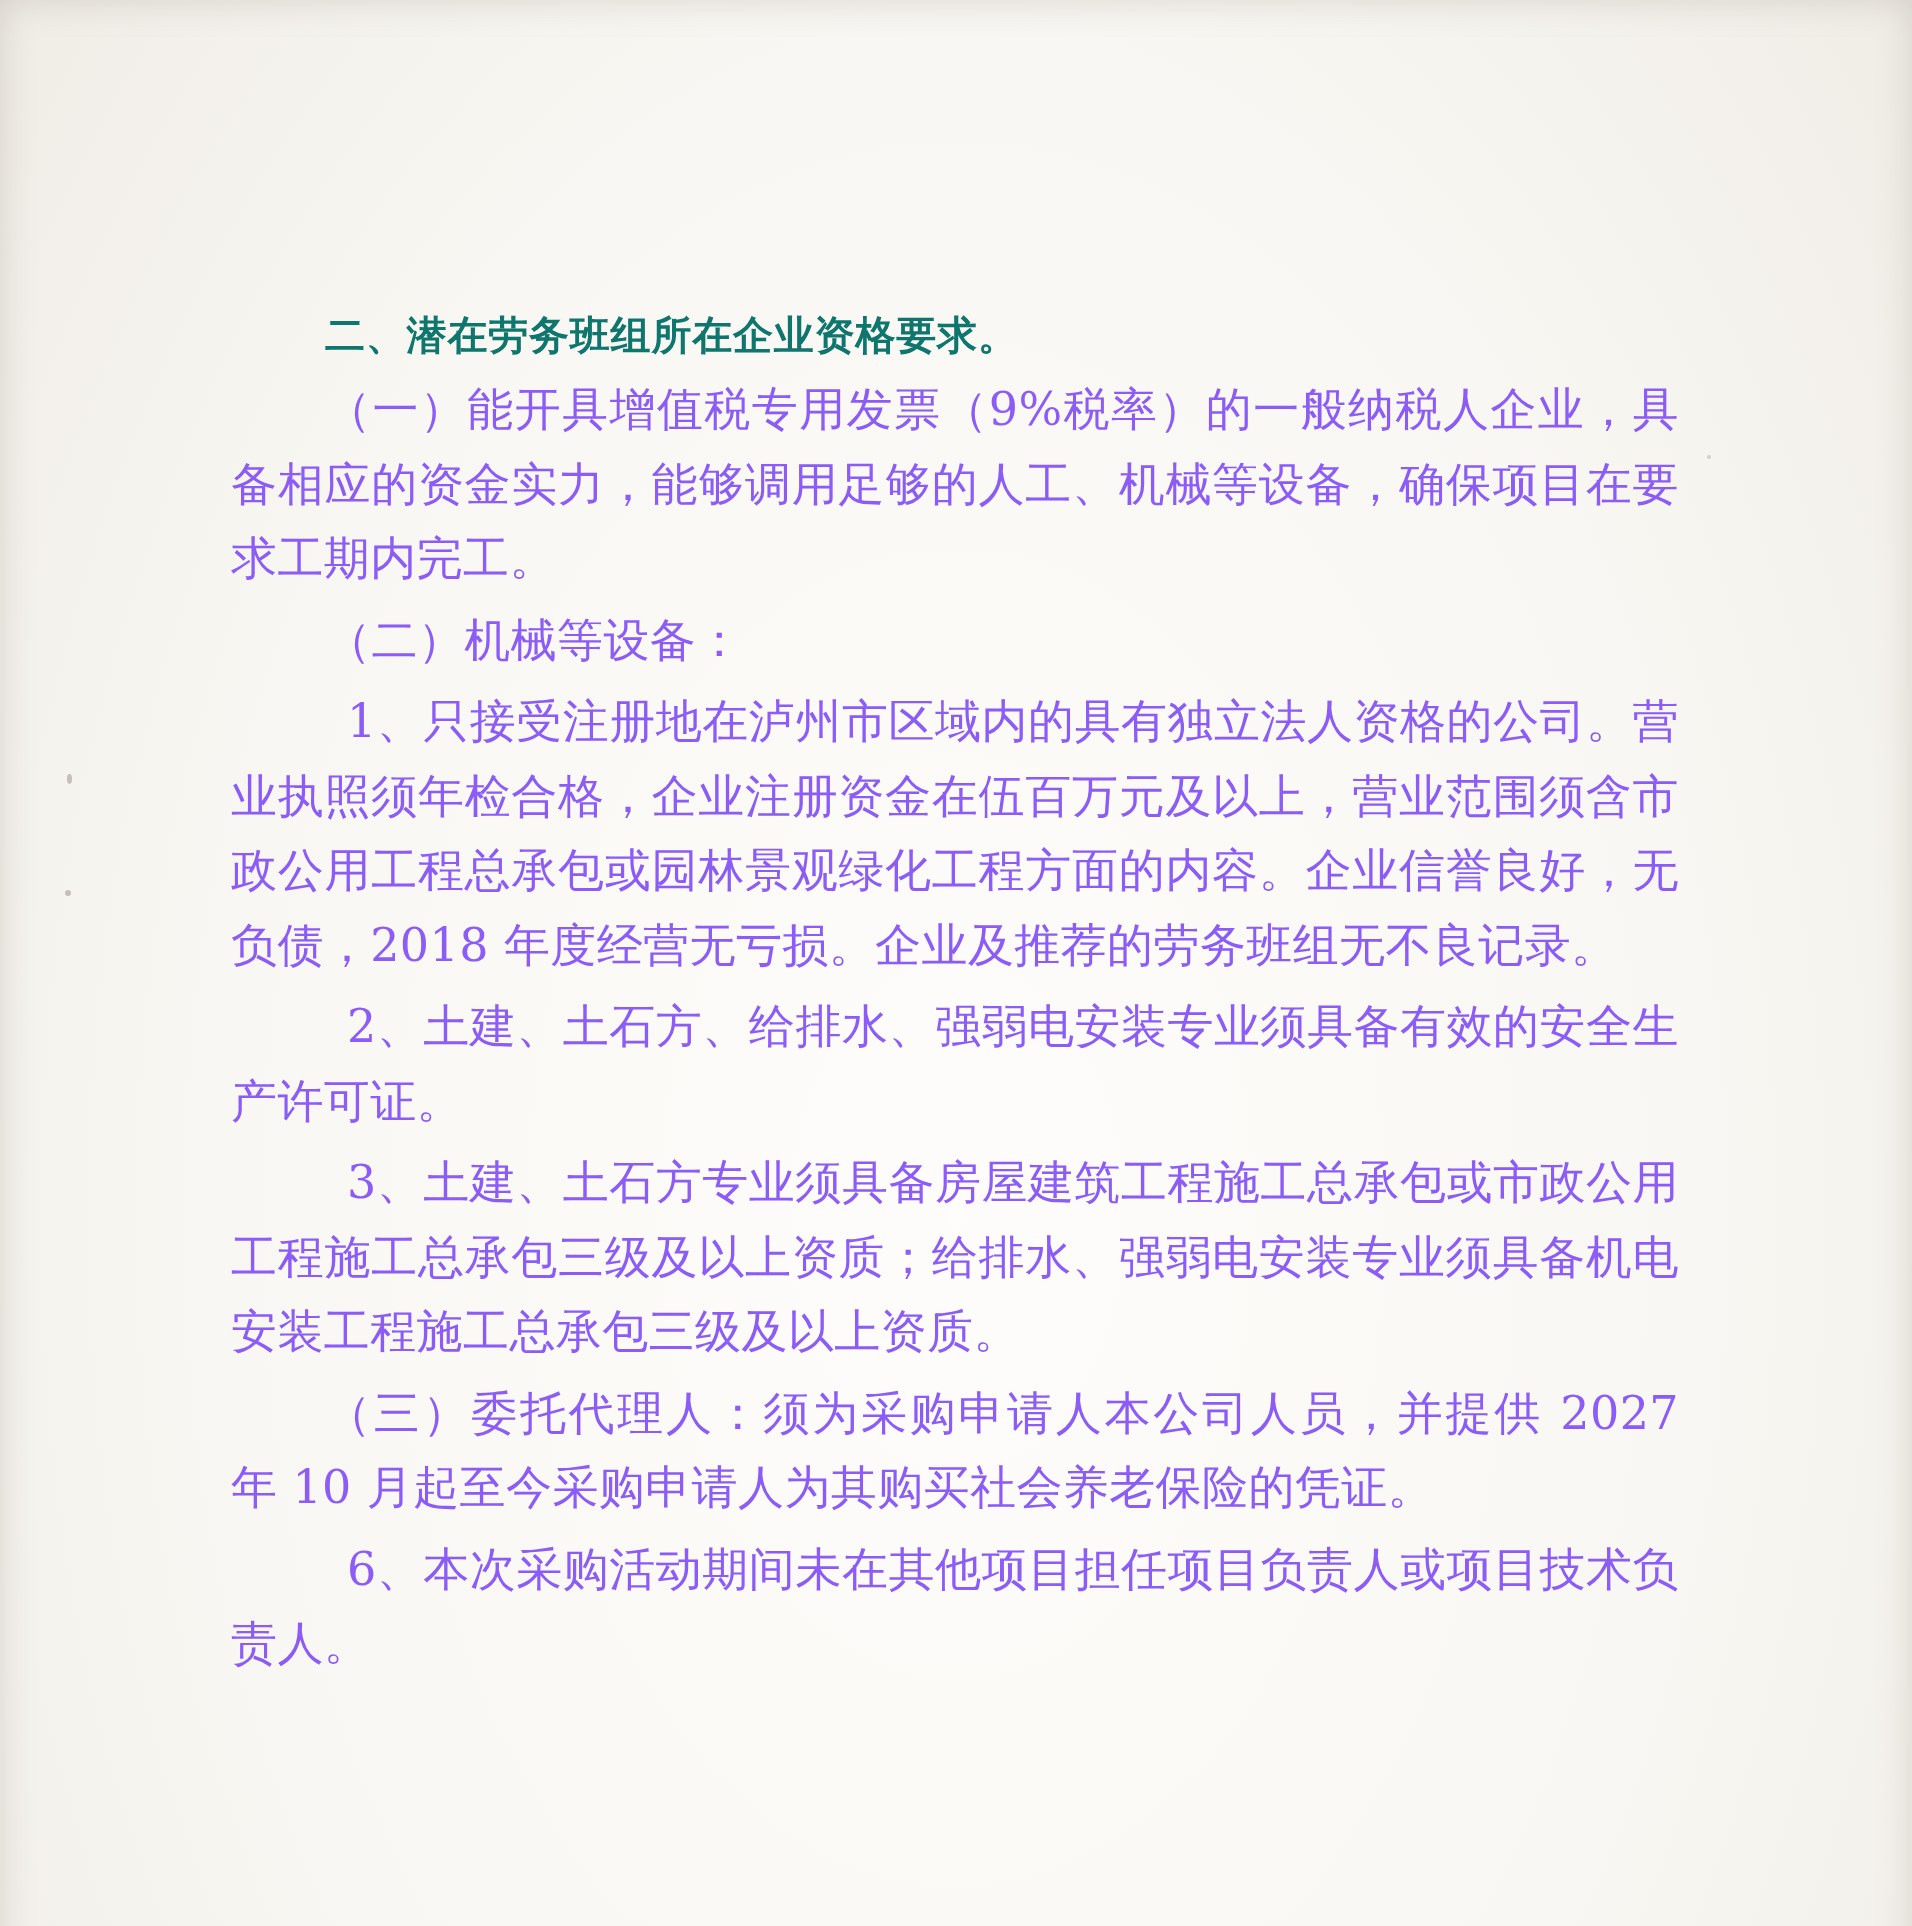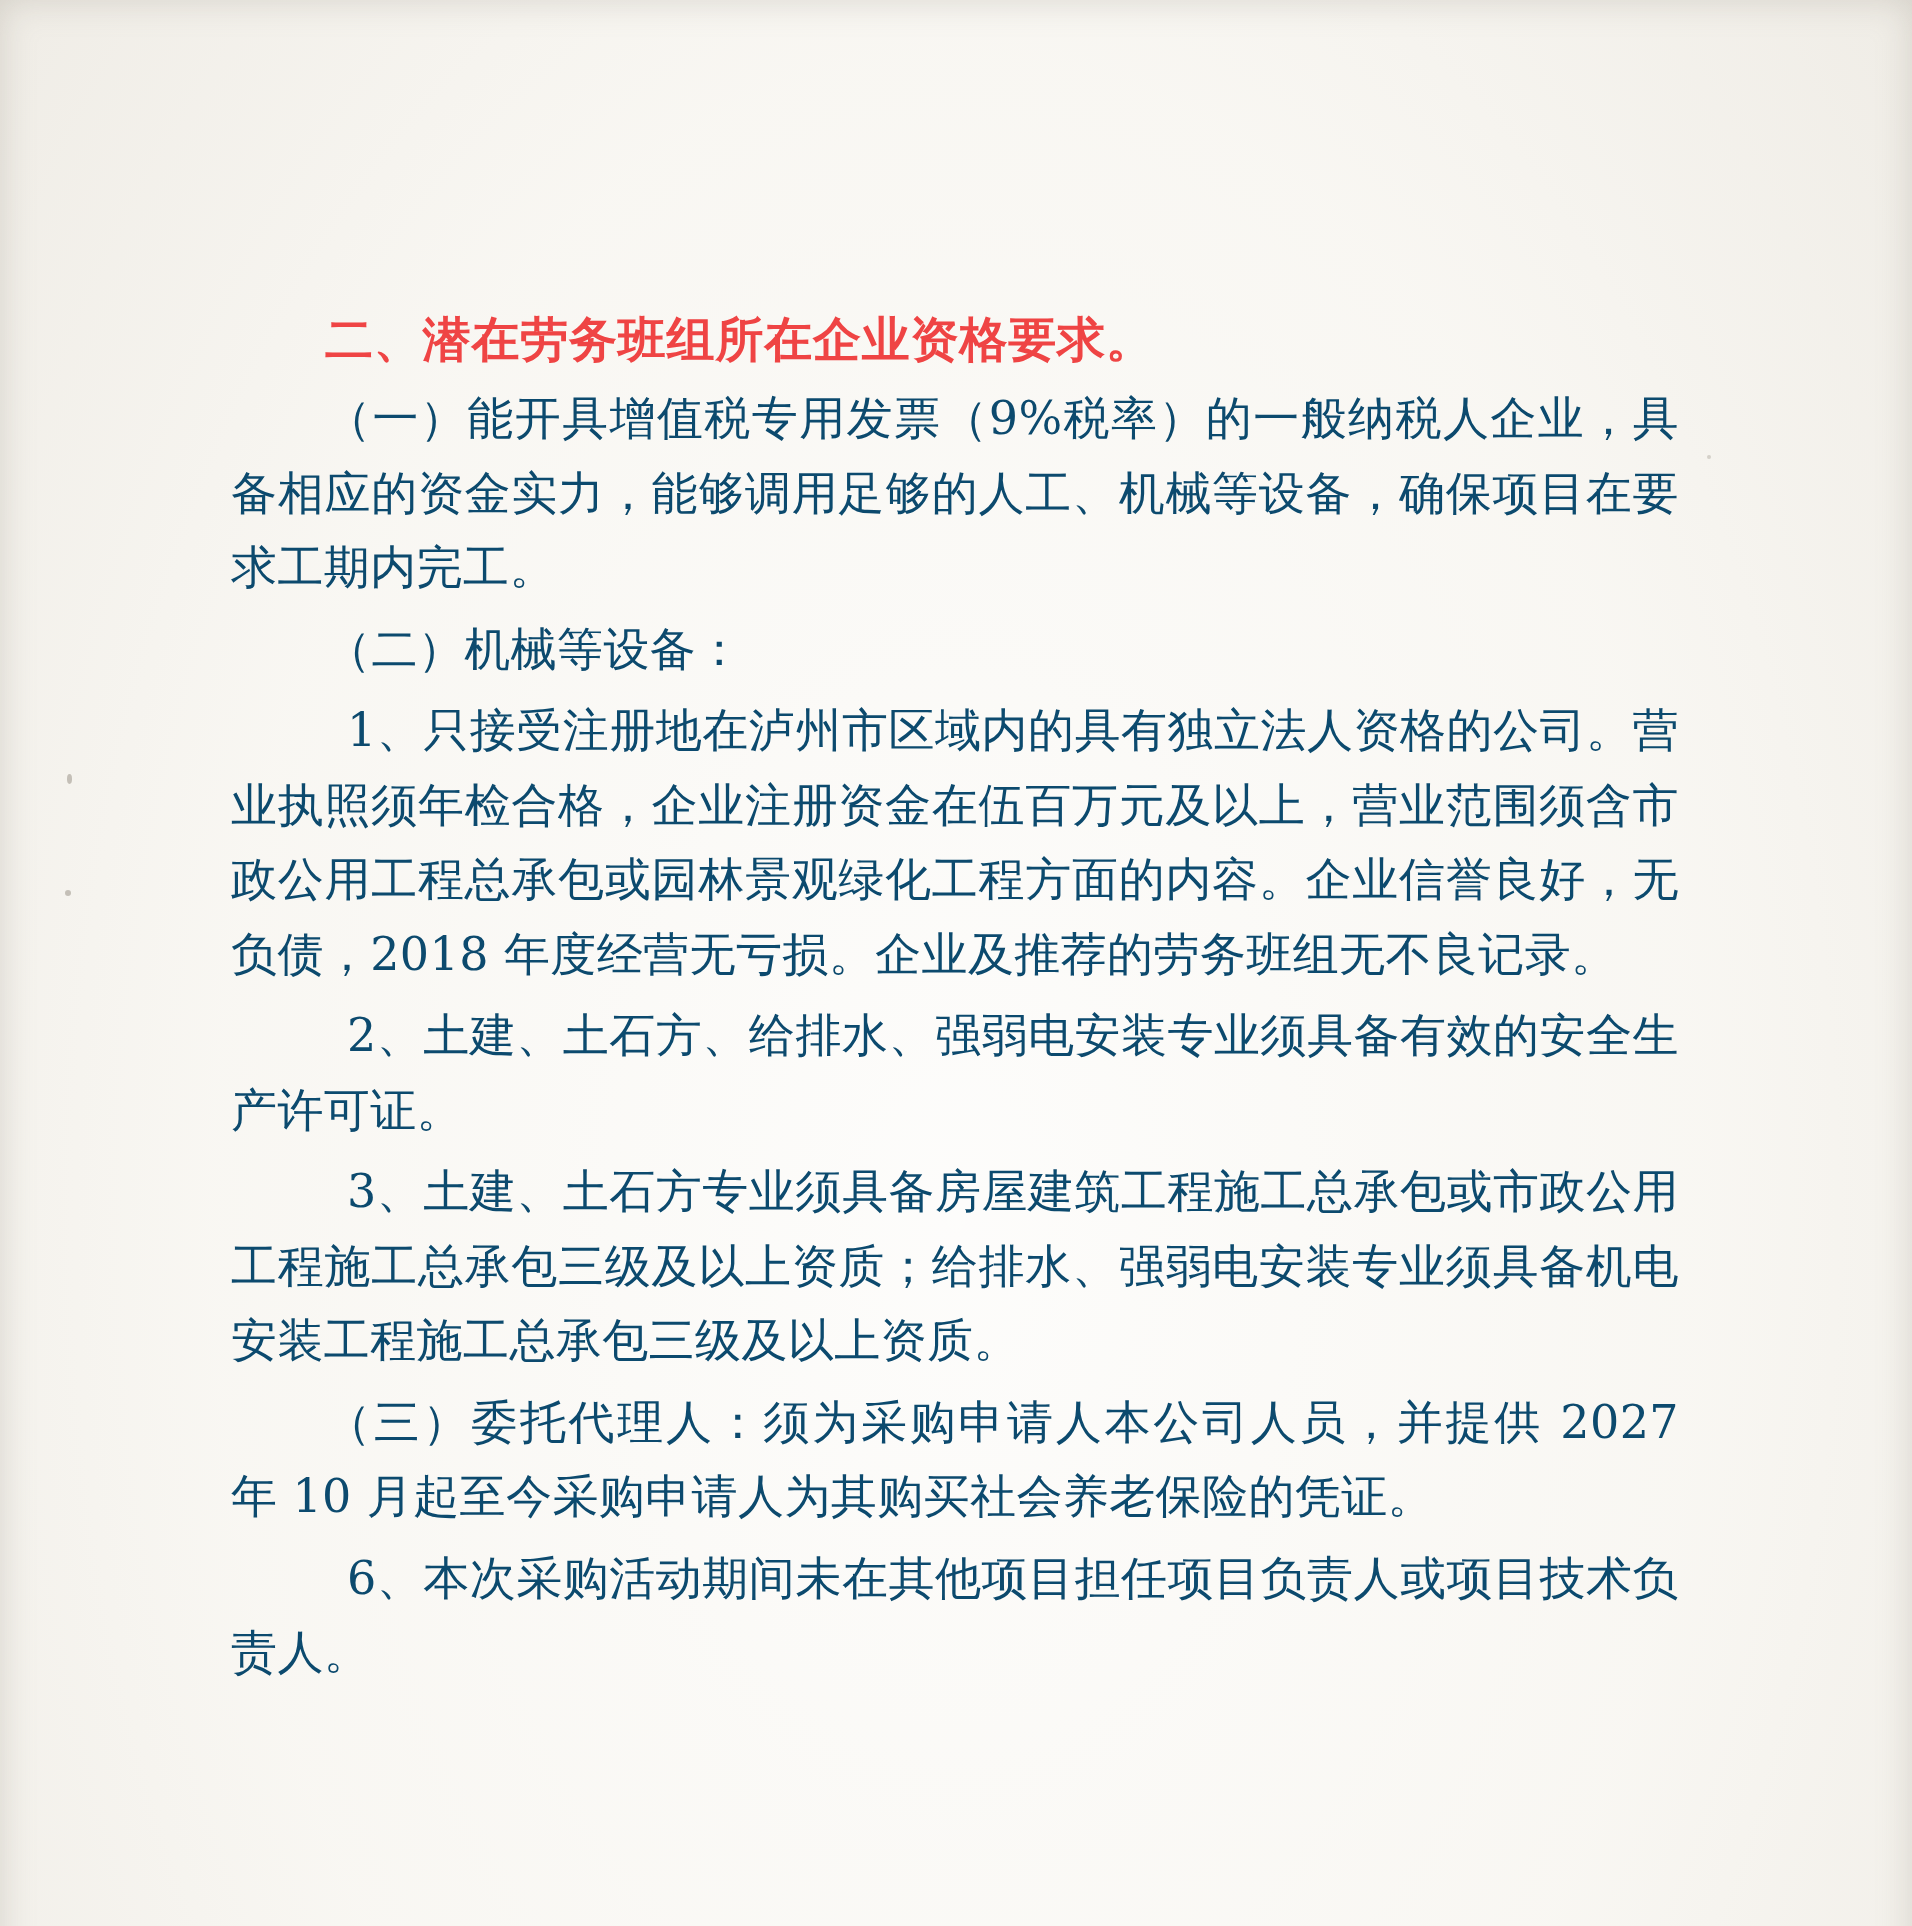--- a/index.html
+++ b/index.html
@@ -34,36 +34,36 @@
   }
   .content {
     position: absolute;
     left: 231px;
     top: 308px;
     width: 1448px;
   }
   .para {
     font-size: 46px;
     line-height: 1.62;
-    color: #0c4a6e;
+    color: #8b5cf6;
     letter-spacing: 0.4px;
     margin: 0 0 7px 0;
     text-align: justify;
     text-justify: inter-ideograph;
   }
   .indent2 {
     text-indent: 94px;
   }
   .indent-sub {
     text-indent: 116px;
   }
   .heading {
-    font-size: 48px;
+    font-size: 40px;
     font-weight: bold;
-    color: #ef4444;
+    color: #0f766e;
     text-indent: 94px;
     margin: 0 0 9.2px 0;
     letter-spacing: 0.8px;
     font-family: "DejaVu Sans", "Liberation Sans", sans-serif;
   }
   .speck {
     position: absolute;
     background: #b3aea4;
     border-radius: 50%;
     opacity: 0.75;

